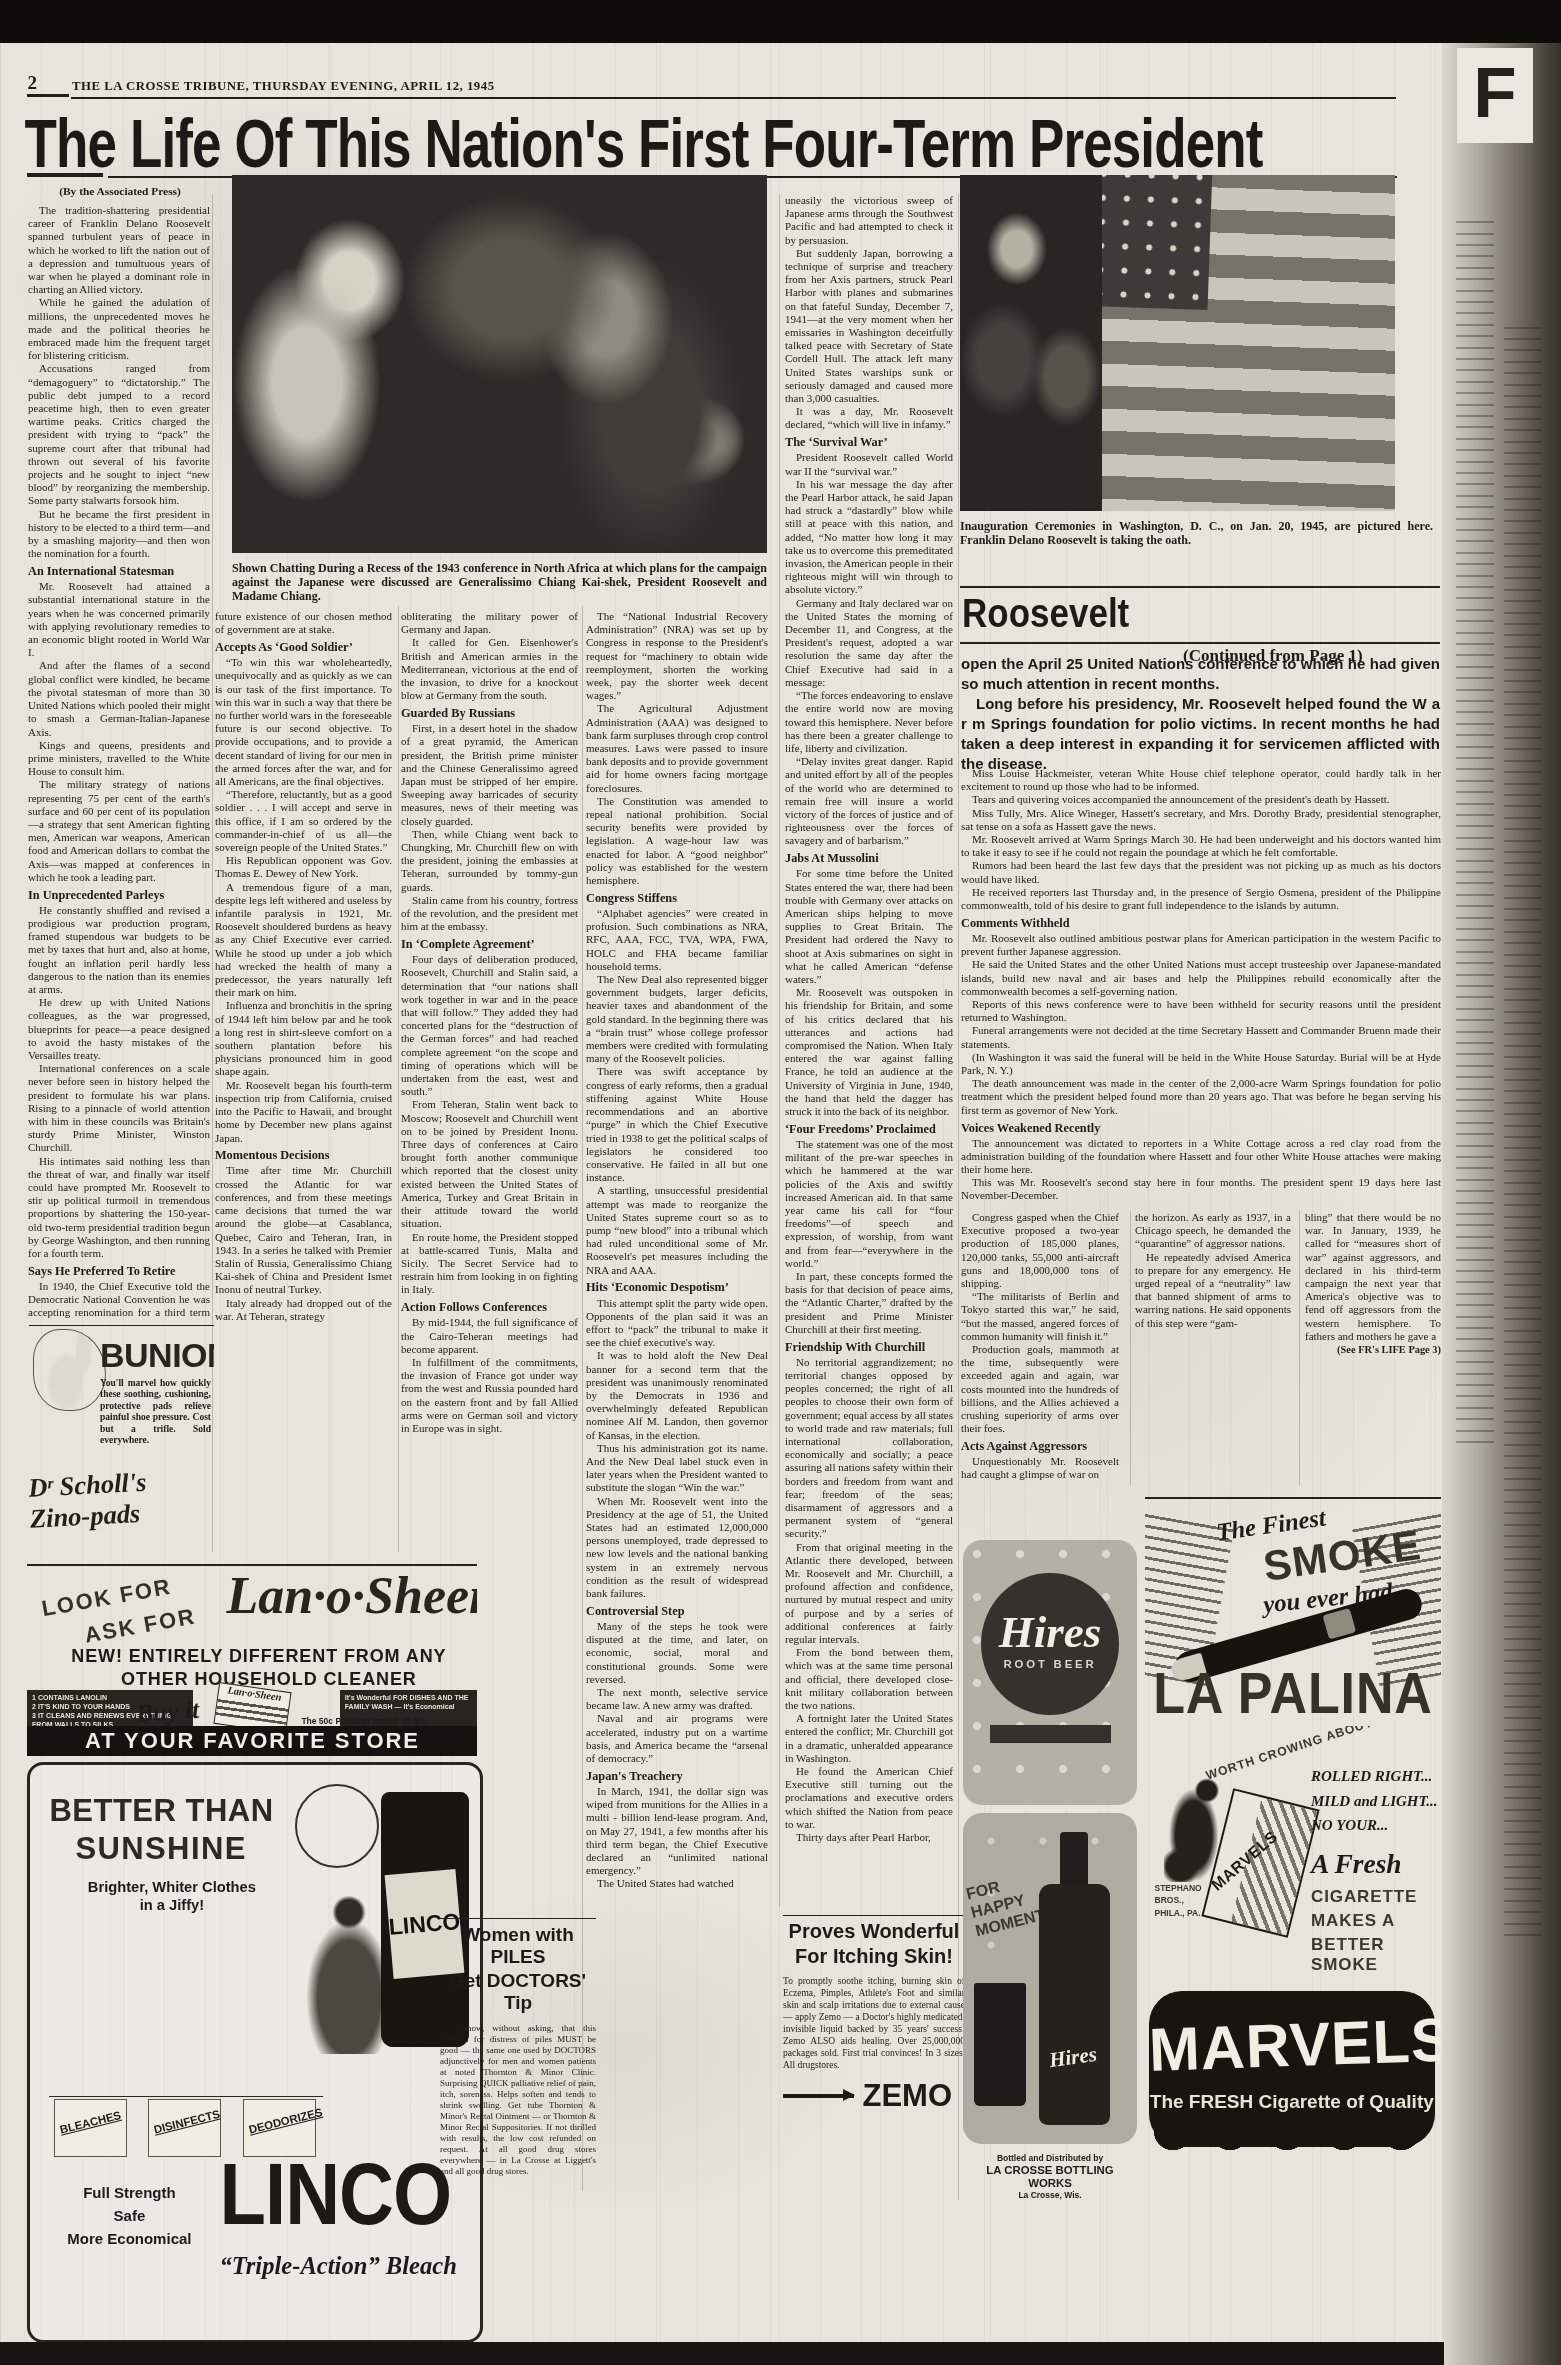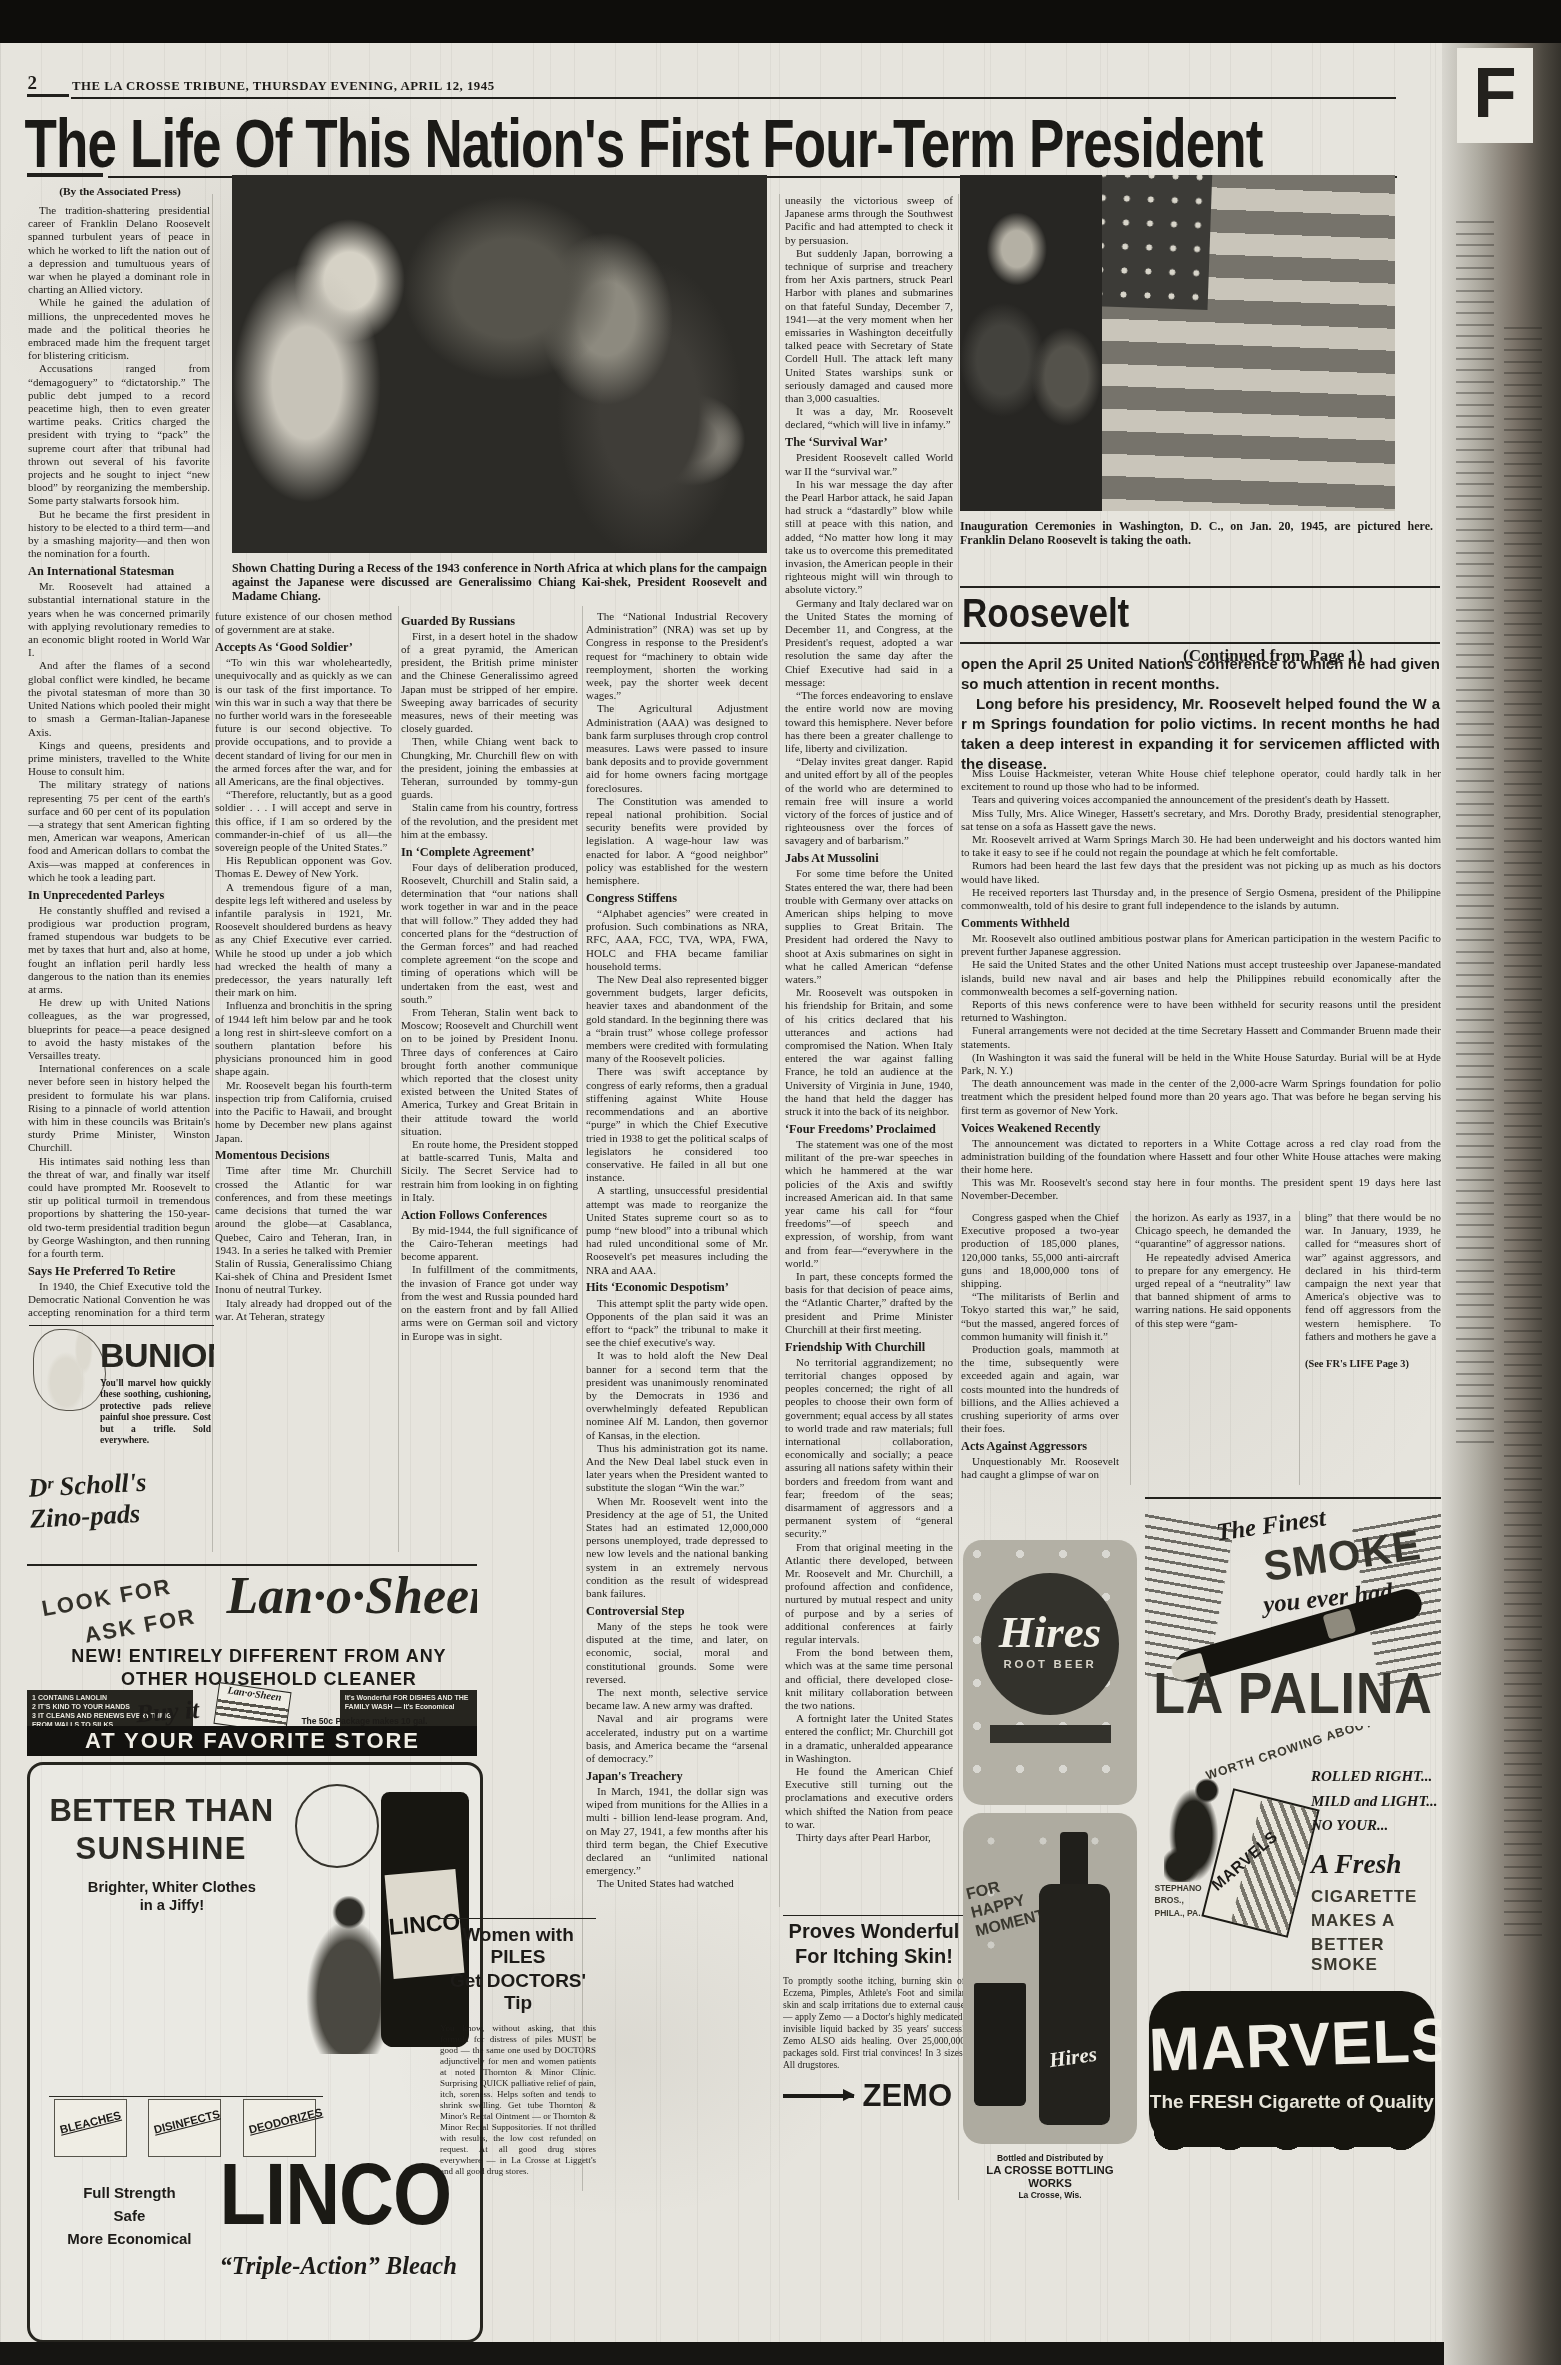--- a/index.html
+++ b/index.html
@@ -93,21 +93,21 @@
   .cigar .ash{position:absolute;left:-3.8px;top:4.7px;width:33px;height:22px;background:#cfccc0;border-radius:40% 10% 10% 40%;}
   .marv-banner{position:absolute;left:3.8px;top:265px;width:286px;height:156px;background:#16150f;border-radius:33px;}
   .marv-banner:after{content:"";position:absolute;left:0;bottom:-12.3px;width:100%;height:28px;
      background:radial-gradient(circle 19px at 24px 0px,#16150f 19px,transparent 19.4px) 0 0/57px 28px repeat-x;}
   .pack{position:absolute;left:71px;top:71px;width:85px;height:128px;background:#e9e6dc;border:2.4px solid #1c1b16;transform:rotate(14deg);overflow:hidden;}
   .pack .stripes{position:absolute;right:-19px;top:-9.5px;width:76px;height:151px;background:repeating-linear-gradient(55deg,#77746a 0 3.8px,transparent 3.8px 9.5px);}
   .rooster{position:absolute;left:19px;top:52px;width:66px;height:104px;background:
      radial-gradient(19px 19px at 65% 12%, #201f1a 0 50%, transparent 65%),
      radial-gradient(33px 62px at 45% 55%, #23221c 0 55%, transparent 75%),
      radial-gradient(28px 28px at 25% 85%, #23221c 0 50%, transparent 70%);}
-  .seefr{text-align:left;font-weight:bold;font-size:10.4px;margin-top:14px;}
+  .seefr{text-align:right;font-weight:bold;font-size:10.4px;margin-top:0;}
   .hand{position:absolute;left:3.8px;top:2.8px;width:71px;height:80px;background:
      radial-gradient(28px 43px at 45% 65%, #dcd9cf 0 55%, transparent 70%),
      radial-gradient(12.3px 33px at 70% 25%, #dcd9cf 0 55%, transparent 75%);
      border:1.4px solid #57544b;border-radius:40% 60% 50% 50%;}
 </style>
 </head>
 <body>
 
 <div class="page">
 
@@ -169,20 +169,22 @@
  “Therefore, reluctantly, but as a good soldier . . . I will accept and serve in this office, if I am so ordered by the commander-in-chief of us all—the sovereign people of the United States.”
  His Republican opponent was Gov. Thomas E. Dewey of New York.
  A tremendous figure of a man, despite legs left withered and useless by infantile paralysis in 1921, Mr. Roosevelt shouldered burdens as heavy as any Chief Executive ever carried. While he stood up under a job which had wrecked the health of many a predecessor, the years naturally left their mark on him.
  Influenza and bronchitis in the spring of 1944 left him below par and he took a long rest in shirt-sleeve comfort on a southern plantation before his physicians pronounced him in good shape again.
  Mr. Roosevelt began his fourth-term inspection trip from California, cruised into the Pacific to Hawaii, and brought home by December new plans against Japan.</div>
     <div class="subhead">Momentous Decisions</div>
     <div class="seg"> Time after time Mr. Churchill crossed the Atlantic for war conferences, and from these meetings came decisions that turned the war around the globe—at Casablanca, Quebec, Cairo and Teheran, Iran, in 1943. In a series he talked with Premier Stalin of Russia, Generalissimo Chiang Kai-shek of China and President Ismet Inonu of neutral Turkey.
  Italy already had dropped out of the war. At Teheran, strategy</div>
   </div>
   <div class="col" style="left:401px;top:610px;width:177px;height:942px;">
+    <div class="seg">obliterating the military power of Germany and Japan.
+ It called for Gen. Eisenhower's British and American armies in the Mediterranean, victorious at the end of the invasion, to drive for a knockout blow at Germany from the south.</div>
     <div class="subhead">Guarded By Russians</div>
     <div class="seg"> First, in a desert hotel in the shadow of a great pyramid, the American president, the British prime minister and the Chinese Generalissimo agreed Japan must be stripped of her empire. Sweeping away barricades of security measures, news of their meeting was closely guarded.
  Then, while Chiang went back to Chungking, Mr. Churchill flew on with the president, joining the embassies at Teheran, surrounded by tommy-gun guards.
  Stalin came from his country, fortress of the revolution, and the president met him at the embassy.</div>
     <div class="subhead">In ‘Complete Agreement’</div>
     <div class="seg"> Four days of deliberation produced, Roosevelt, Churchill and Stalin said, a determination that “our nations shall work together in war and in the peace that will follow.” They added they had concerted plans for the “destruction of the German forces” and had reached complete agreement “on the scope and timing of operations which will be undertaken from the east, west and south.”
  From Teheran, Stalin went back to Moscow; Roosevelt and Churchill went on to be joined by President Inonu. Three days of conferences at Cairo brought forth another communique which reported that the closest unity existed between the United States of America, Turkey and Great Britain in their attitude toward the world situation.
  En route home, the President stopped at battle-scarred Tunis, Malta and Sicily. The Secret Service had to restrain him from looking in on fighting in Italy.</div>
     <div class="subhead">Action Follows Conferences</div>
     <div class="seg"> By mid-1944, the full significance of the Cairo-Teheran meetings had become apparent.

